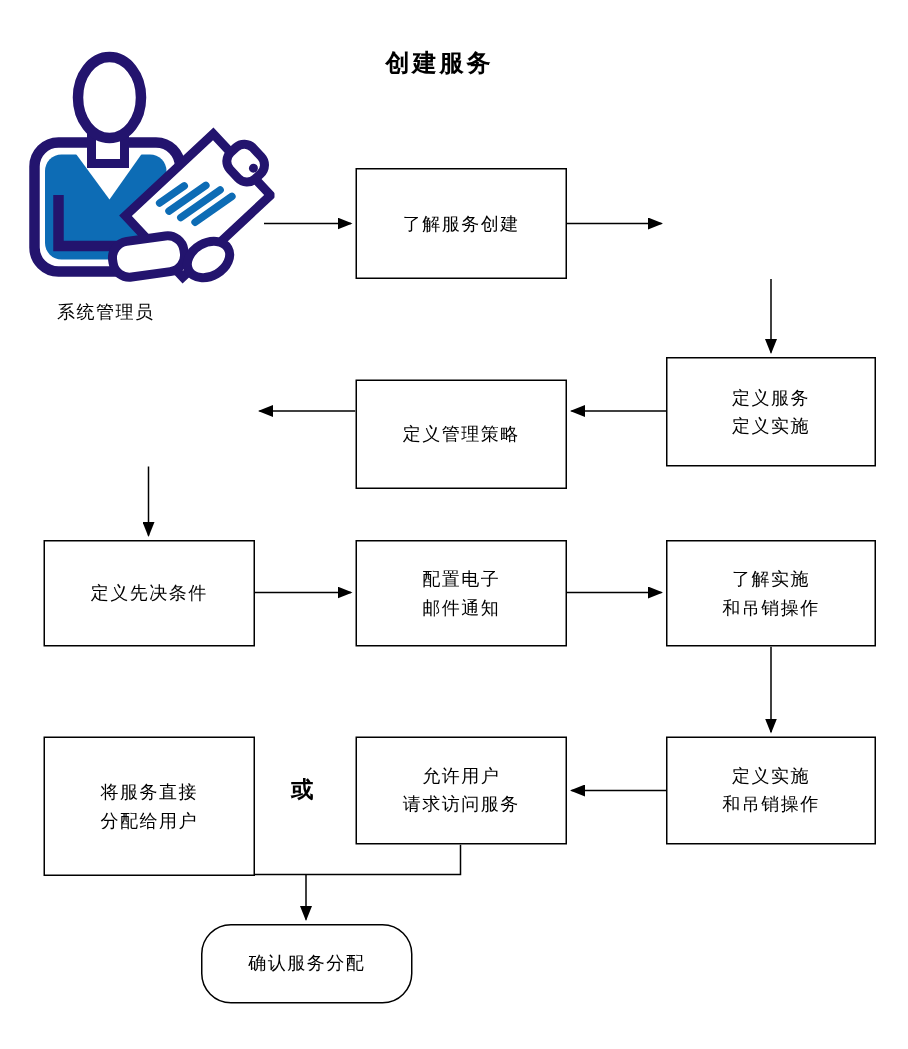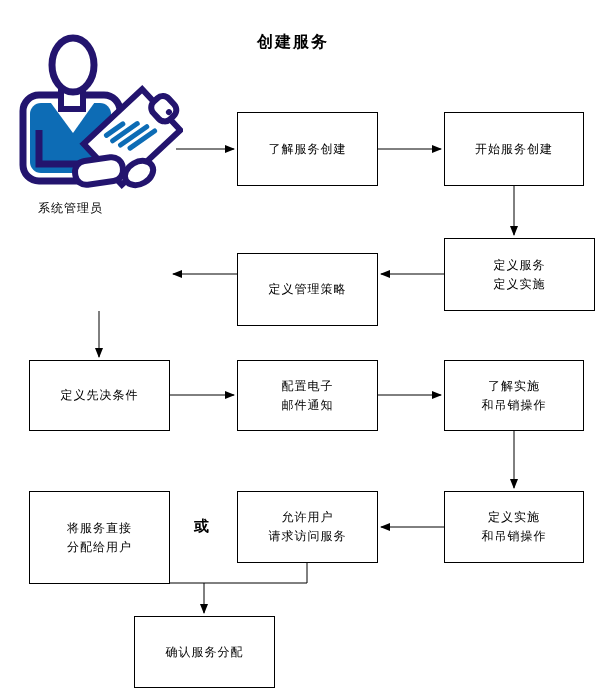--- a/index.html
+++ b/index.html
@@ -92,26 +92,22 @@
   </svg>
 
   <div class="actor-label">系统管理员</div>
 
   <div class="or-label">或</div>
 
   <div class="bx" style="left:237px; top:112px; width:141px; height:74px;">
     <span>了解服务创建</span>
       <span></span>
   </div>
-  <div class="bx" style="left:444px; top:112px; width:140px; height:74px;">
-    <span>开始服务创建</span>
-      <span></span>
-  </div>
 
-  <div class="bx" style="left:444px; top:238px; width:151px; height:73px;">
+  <div class="bx" style="left:444px; top:238px; width:140px; height:73px;">
     <span>定义服务</span>
       <span>定义实施</span>
   </div>
   <div class="bx" style="left:237px; top:253px; width:141px; height:73px;">
     <span>定义管理策略</span>
       <span></span>
   </div>
 
   <div class="bx" style="left:29px; top:360px; width:141px; height:71px;">
     <span>定义先决条件</span>
@@ -132,18 +128,18 @@
   </div>
   <div class="bx" style="left:237px; top:491px; width:141px; height:72px;">
     <span>允许用户</span>
       <span>请求访问服务</span>
   </div>
   <div class="bx" style="left:29px; top:491px; width:141px; height:93px;">
     <span>将服务直接</span>
       <span>分配给用户</span>
   </div>
 
-  <div class="bx" style="left:134px; top:616px; width:141px; height:72px;">
+  <div class="bx" style="left:134px; top:616px; width:141px; height:53px;border-radius:20px;">
     <span>确认服务分配</span>
       <span></span>
   </div>
 
 </div>
 
 </body></html>

